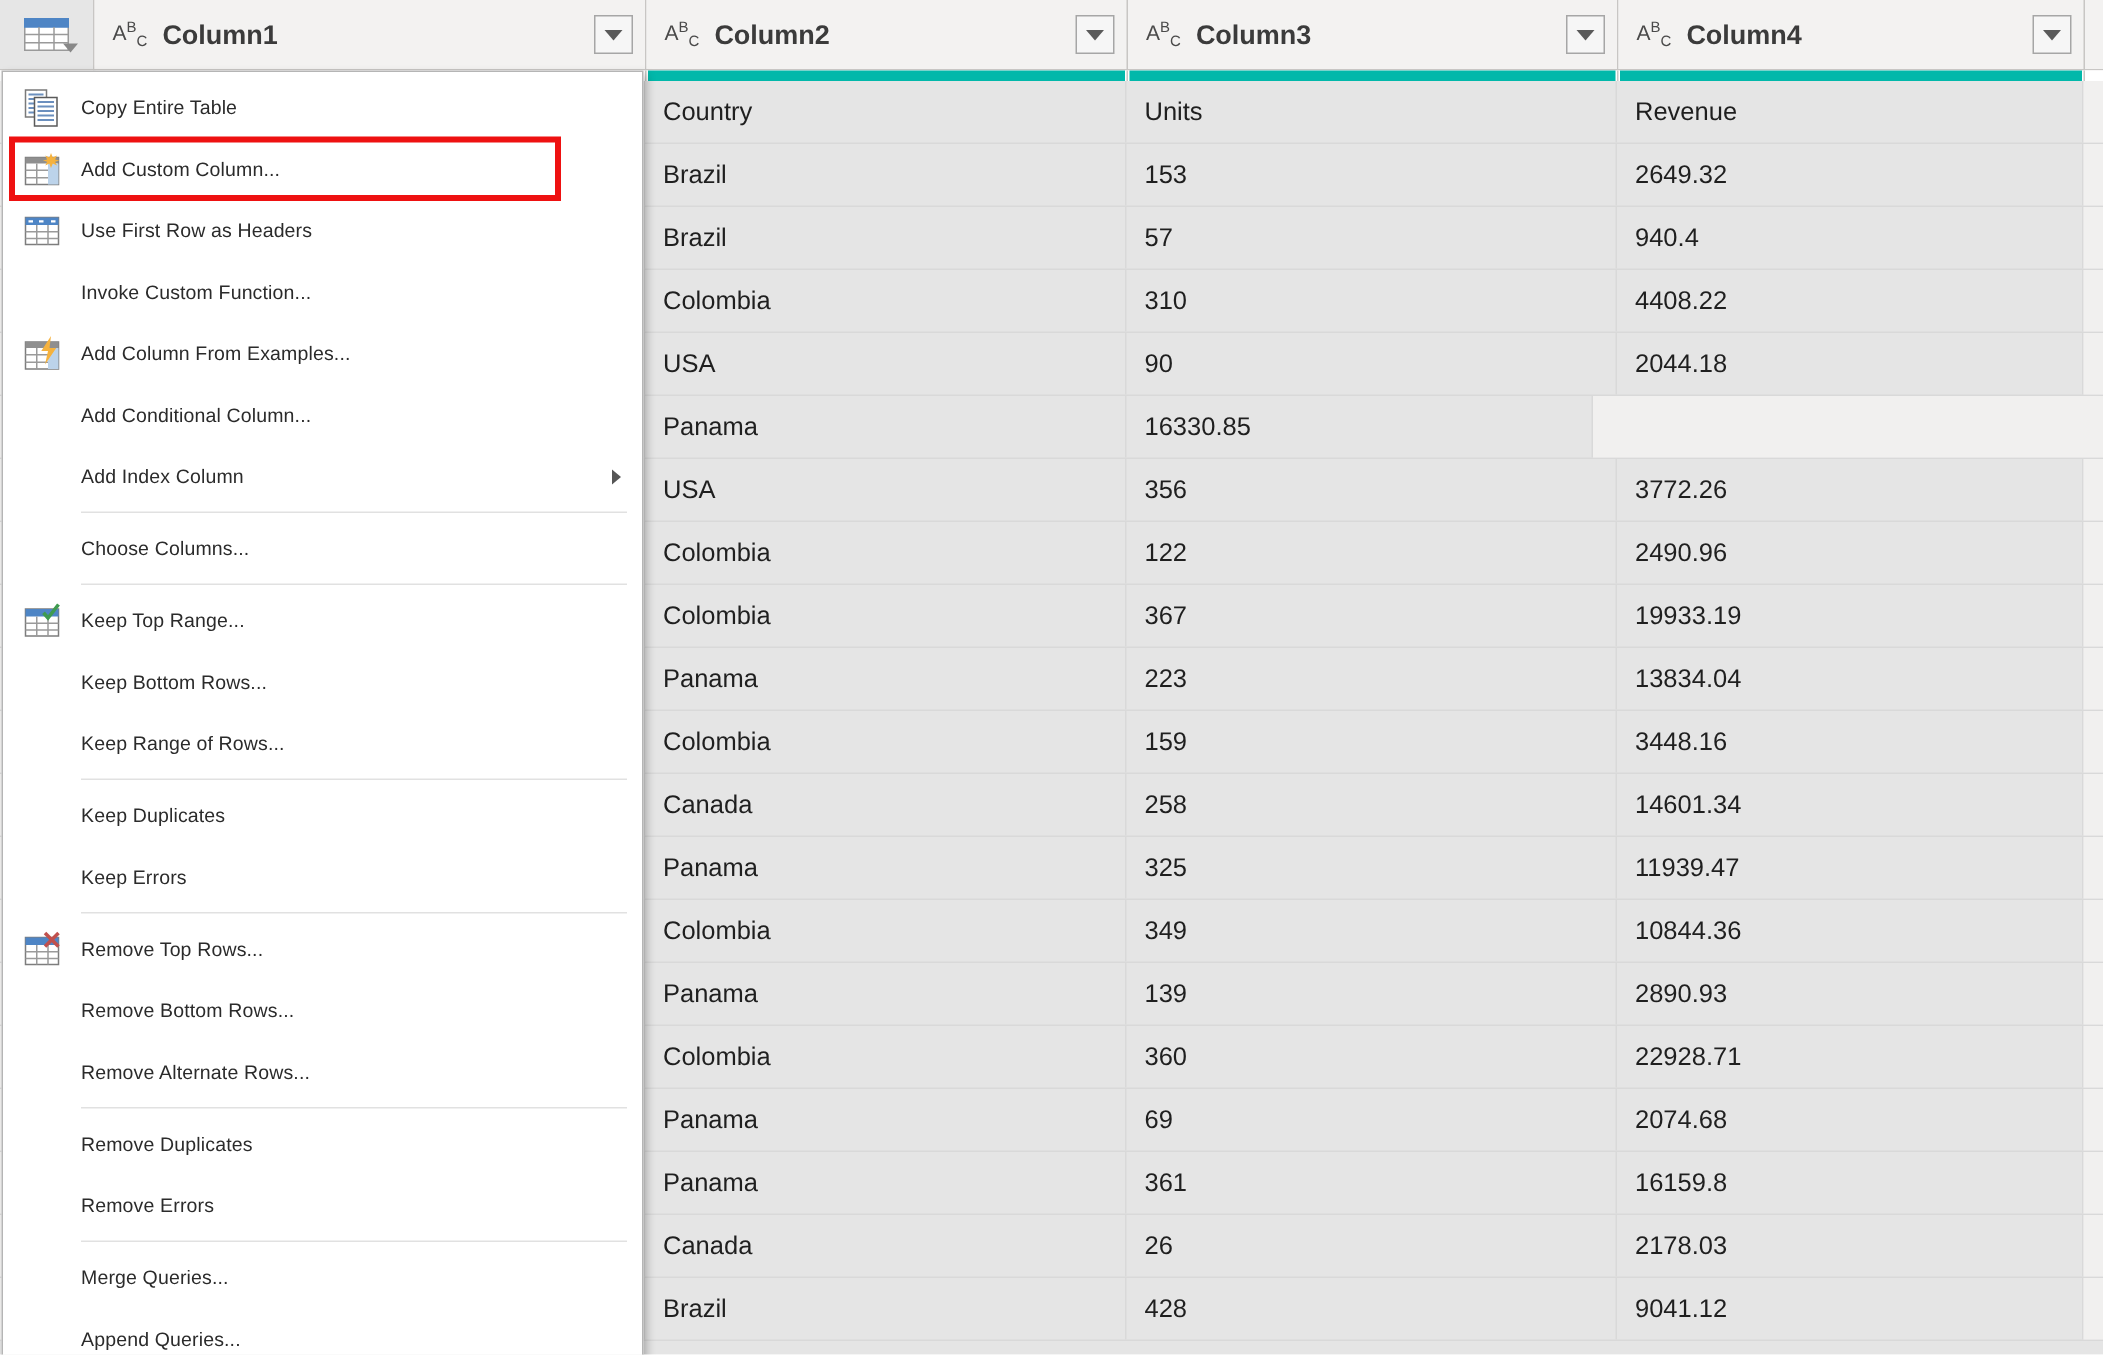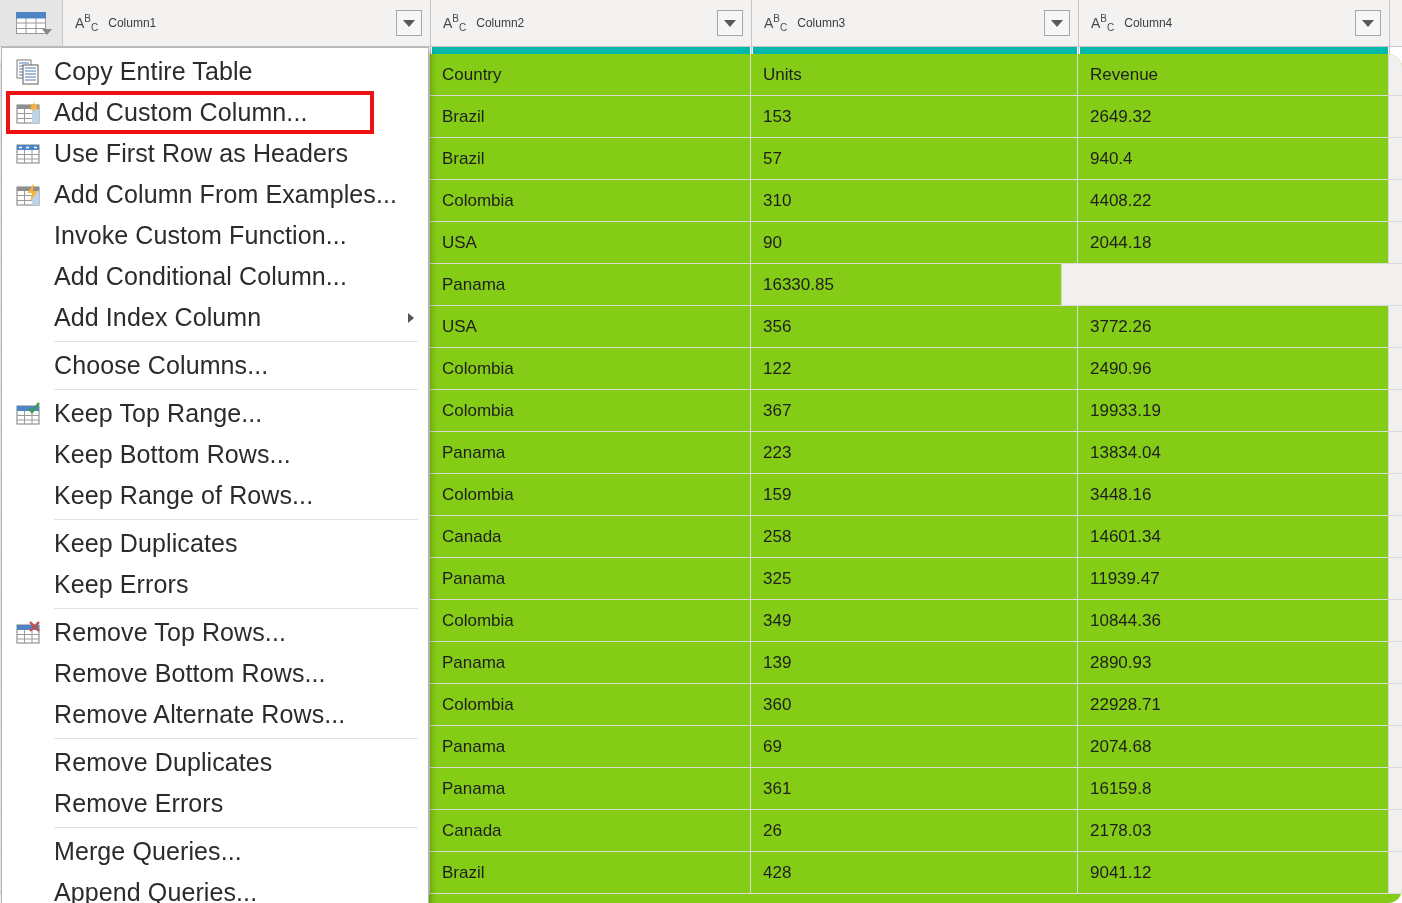--- a/index.html
+++ b/index.html
@@ -72,22 +72,22 @@
   .col-header .abc {
     font-size: 14px;
     color: #4a4a4a;
     margin-right: 10px;
     white-space: nowrap;
     letter-spacing: 0px;
   }
   .col-header .abc sup { font-size: 10px; vertical-align: super; }
   .col-header .abc sub { font-size: 10px; vertical-align: sub; }
   .col-header .cname {
-    font-weight: normal;
-    font-size: 12px;
+    font-weight: bold;
+    font-size: 18px;
     color: #3b3b3b;
   }
   .filter-btn {
     position: absolute;
     right: 8px;
     top: 50%;
     transform: translateY(-50%);
     width: 26px;
     height: 26px;
     border: 1px solid #a6a6a6;
@@ -123,22 +123,21 @@
     flex: 0 0 auto;
     border-right: 1px solid #c8c6c4;
     box-sizing: border-box;
     padding: 0 1px;
   }
   .q-fill { height: 7px; width: 100%; }
 
   .body-rows {
     flex: 1 1 auto;
     overflow: hidden;
-    background: #84cc16;
-    border-radius: 14px;
+    background: #e5e5e5;
   }
   .data-row {
     display: flex;
     height: 42px;
     border-bottom: 1px solid #d9d9d9;
     box-sizing: border-box;
   }
   .rownum-cell {
     width: 62px;
     flex: 0 0 62px;
@@ -198,21 +197,21 @@
     box-sizing: border-box;
   }
   .mi .ic {
     width: 52px;
     flex: 0 0 52px;
     display: flex;
     align-items: center;
     justify-content: center;
   }
   .mi .lbl {
-    font-size: 25px;
+    font-size: 13px;
     color: #2b2b2b;
     white-space: nowrap;
     letter-spacing: 0.1px;
   }
   .mi .submenu-arrow {
     position: absolute;
     right: 14px;
     top: 50%;
     transform: translateY(-50%);
     width: 0; height: 0;
@@ -517,36 +516,36 @@
             <line x1="2" y1="13.5" x2="24" y2="13.5" stroke="#9a9a9a"></line>
             <line x1="2" y1="18" x2="24" y2="18" stroke="#9a9a9a"></line>
             <line x1="4" y1="6.5" x2="7" y2="6.5" stroke="#fff" stroke-width="1.5"></line>
             <line x1="11" y1="6.5" x2="14" y2="6.5" stroke="#fff" stroke-width="1.5"></line>
             <line x1="19" y1="6.5" x2="22" y2="6.5" stroke="#fff" stroke-width="1.5"></line>
           </svg>
         </span>
         <span class="lbl">Use First Row as Headers</span>
       </div>
       <div class="mi">
+        <span class="ic"></span>
+        <span class="lbl">Invoke Custom Function...</span>
+      </div>
+      <div class="mi">
         <span class="ic">
           <svg width="26" height="26" viewBox="0 0 26 26">
             <rect x="2" y="5" width="22" height="18" fill="#fff" stroke="#7d7d7d"></rect>
             <rect x="2" y="5" width="22" height="4" fill="#8f8f8f"></rect>
             <rect x="17" y="9" width="7" height="14" fill="#bcd3ea"></rect>
             <line x1="9.5" y1="9" x2="9.5" y2="23" stroke="#9a9a9a"></line>
             <line x1="2" y1="13.5" x2="17" y2="13.5" stroke="#9a9a9a"></line>
             <line x1="2" y1="18.5" x2="17" y2="18.5" stroke="#9a9a9a"></line>
             <path d="M19 1 L12.5 11 L17 11 L15 20 L22.5 9 L18 9 Z" fill="#f5b23e"></path>
           </svg>
         </span>
         <span class="lbl">Add Column From Examples...</span>
-      </div>
-      <div class="mi">
-        <span class="ic"></span>
-        <span class="lbl">Invoke Custom Function...</span>
       </div>
       <div class="mi">
         <span class="ic"></span>
         <span class="lbl">Add Conditional Column...</span>
       </div>
       <div class="mi">
         <span class="ic"></span>
         <span class="lbl">Add Index Column</span>
         <span class="submenu-arrow"></span>
       </div>

